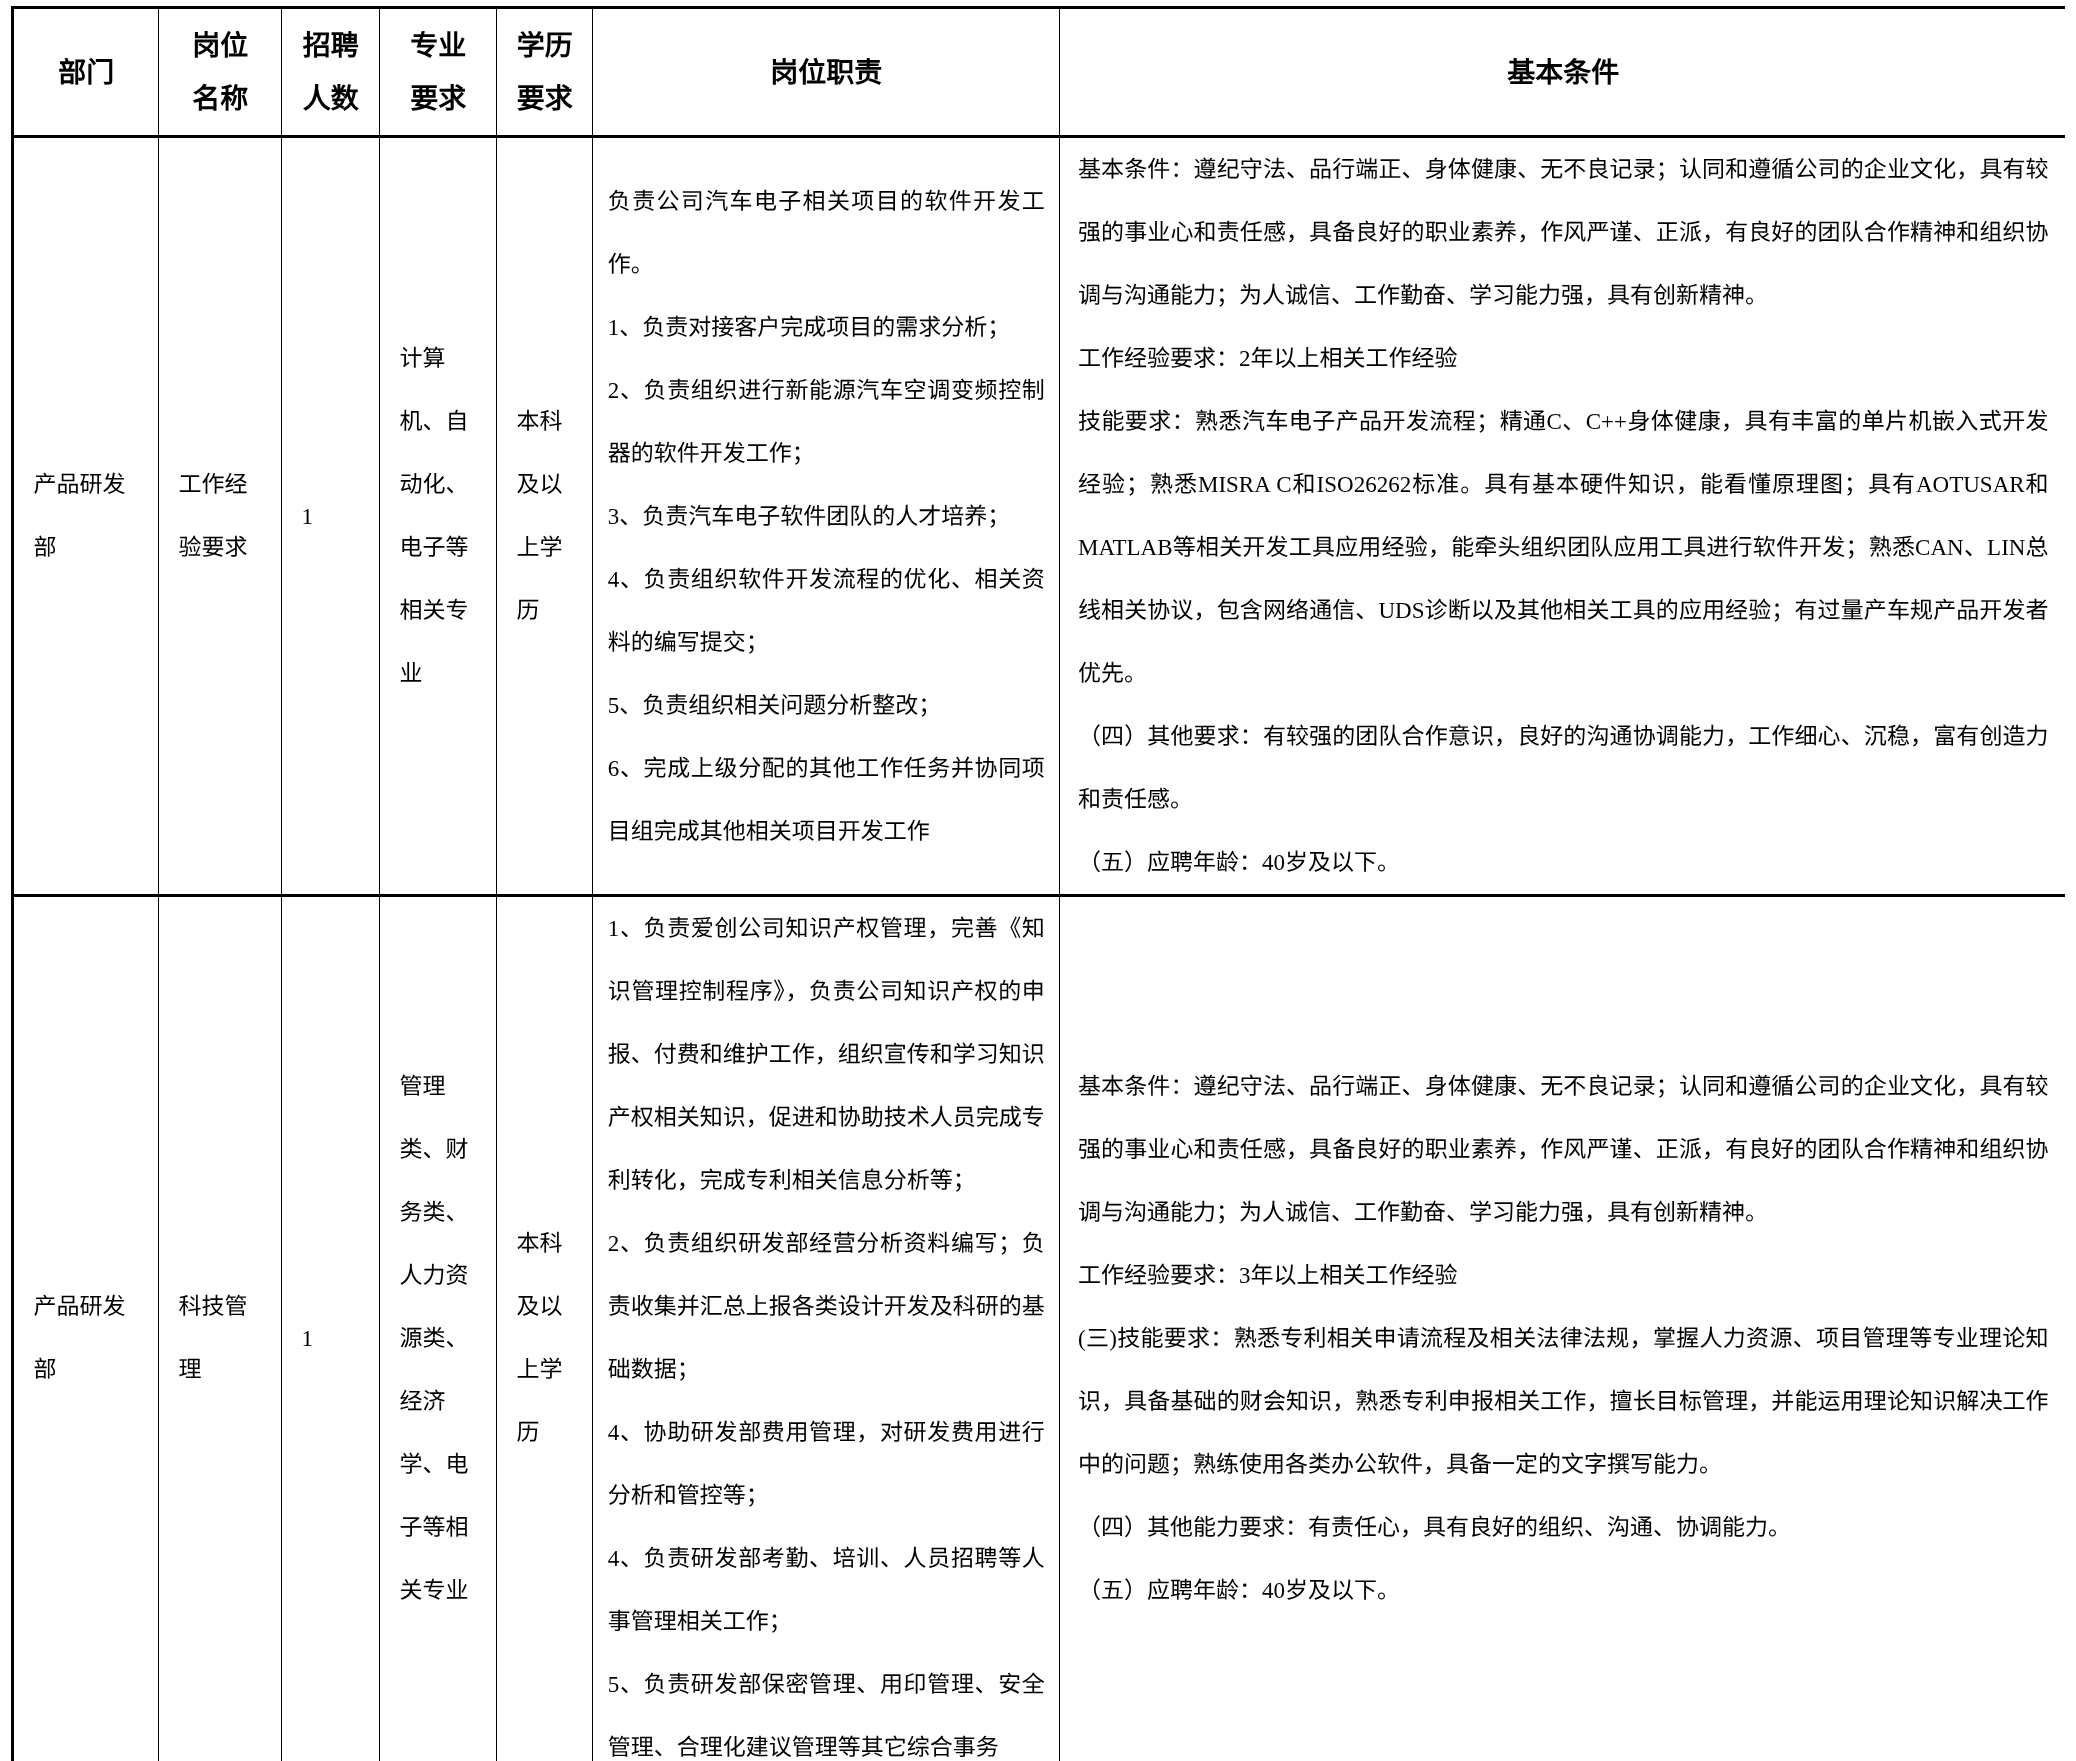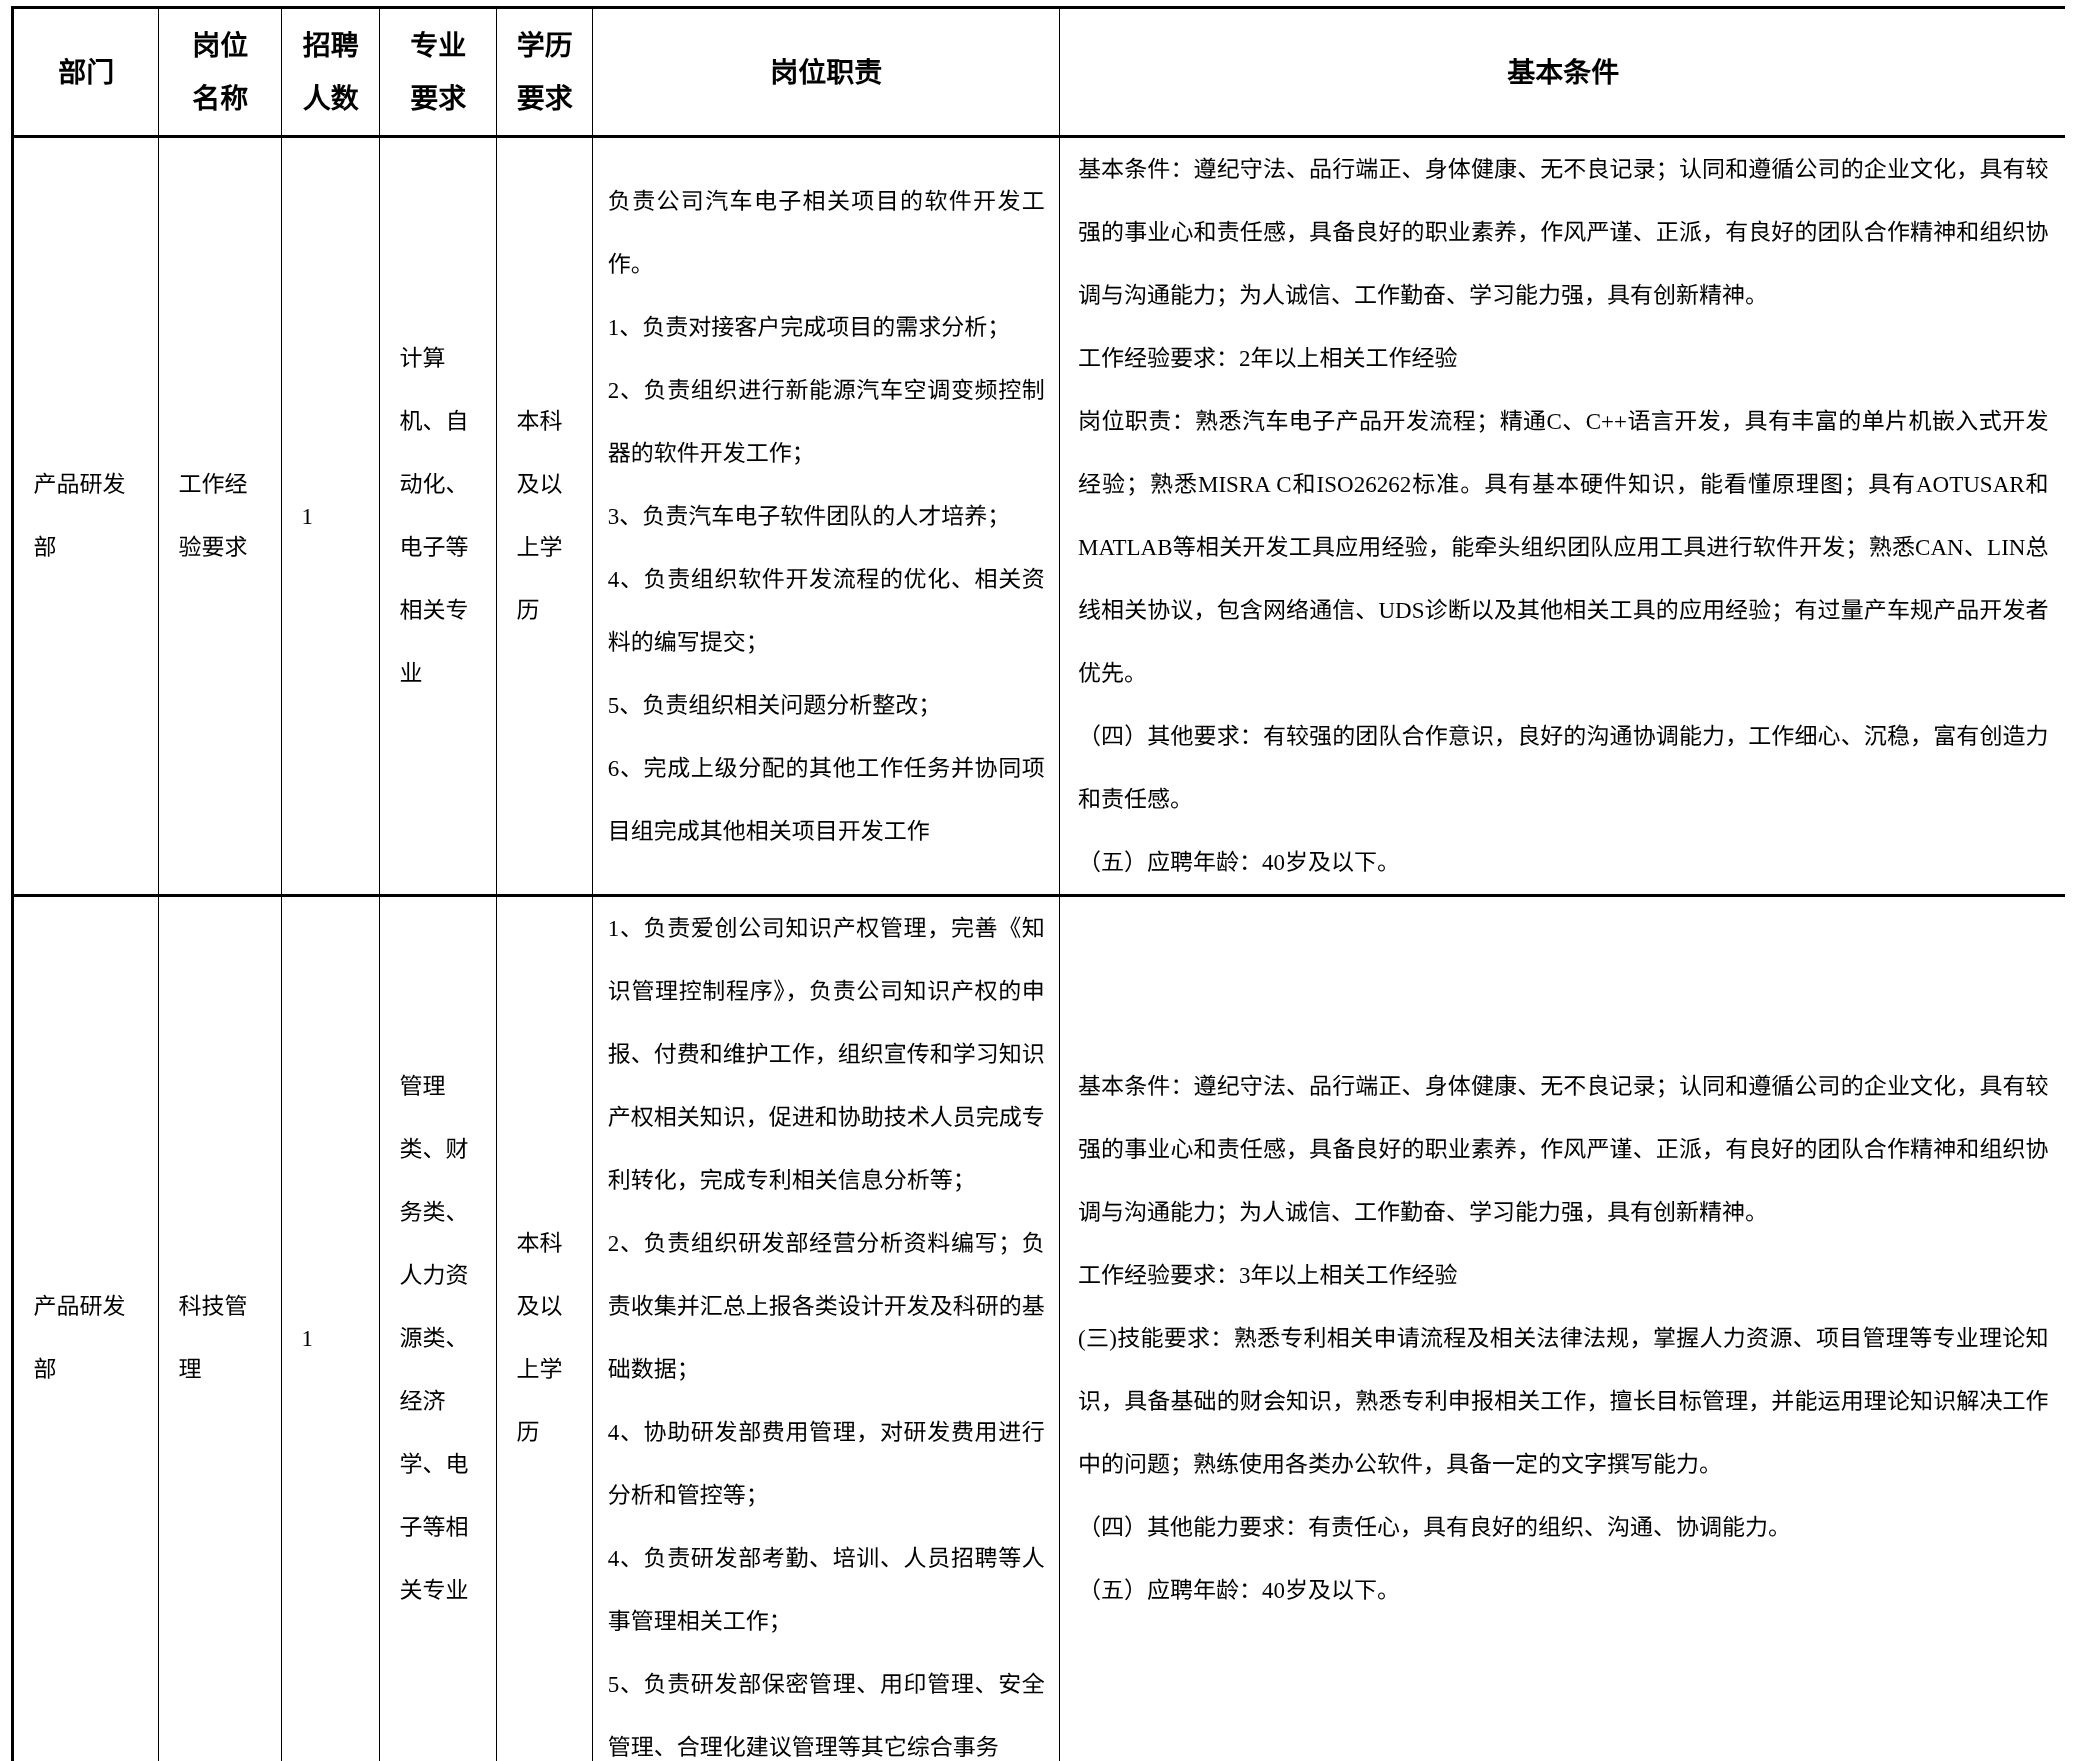--- a/index.html
+++ b/index.html
@@ -93,21 +93,21 @@
           <div class="para">1、负责对接客户完成项目的需求分析；</div>
           <div class="para">2、负责组织进行新能源汽车空调变频控制器的软件开发工作；</div>
           <div class="para">3、负责汽车电子软件团队的人才培养；</div>
           <div class="para">4、负责组织软件开发流程的优化、相关资料的编写提交；</div>
           <div class="para">5、负责组织相关问题分析整改；</div>
           <div class="para">6、完成上级分配的其他工作任务并协同项目组完成其他相关项目开发工作</div>
         </td>
         <td class="td-qual">
           <div class="para">基本条件：遵纪守法、品行端正、身体健康、无不良记录；认同和遵循公司的企业文化，具有较强的事业心和责任感，具备良好的职业素养，作风严谨、正派，有良好的团队合作精神和组织协调与沟通能力；为人诚信、工作勤奋、学习能力强，具有创新精神。</div>
           <div class="para">工作经验要求：2年以上相关工作经验</div>
-          <div class="para">岗位职责：熟悉汽车电子产品开发流程；精通C、C++语言开发，具有丰富的单片机嵌入式开发经验；熟悉MISRA C和ISO26262标准。具有基本硬件知识，能看懂原理图；具有AOTUSAR和MATLAB等相关开发工具应用经验，能牵头组织团队应用工具进行软件开发；熟悉CAN、LIN总线相关协议，包含网络通信、UDS诊断以及其他相关工具的应用经验；有过量产车规产品开发者优先。</div>
+          <div class="para">技能要求：熟悉汽车电子产品开发流程；精通C、C++身体健康，具有丰富的单片机嵌入式开发经验；熟悉MISRA C和ISO26262标准。具有基本硬件知识，能看懂原理图；具有AOTUSAR和MATLAB等相关开发工具应用经验，能牵头组织团队应用工具进行软件开发；熟悉CAN、LIN总线相关协议，包含网络通信、UDS诊断以及其他相关工具的应用经验；有过量产车规产品开发者优先。</div>
           <div class="para">（四）其他要求：有较强的团队合作意识，良好的沟通协调能力，工作细心、沉稳，富有创造力和责任感。</div>
           <div class="para">（五）应聘年龄：40岁及以下。</div>
         </td>
       </tr>
       <tr>
         <td class="td-small">产品研发部</td>
         <td class="td-small">科技管理</td>
         <td class="td-small">1</td>
         <td class="td-small">管理类、财务类、人力资源类、经济学、电子等相关专业</td>
         <td class="td-small">本科及以上学历</td>

